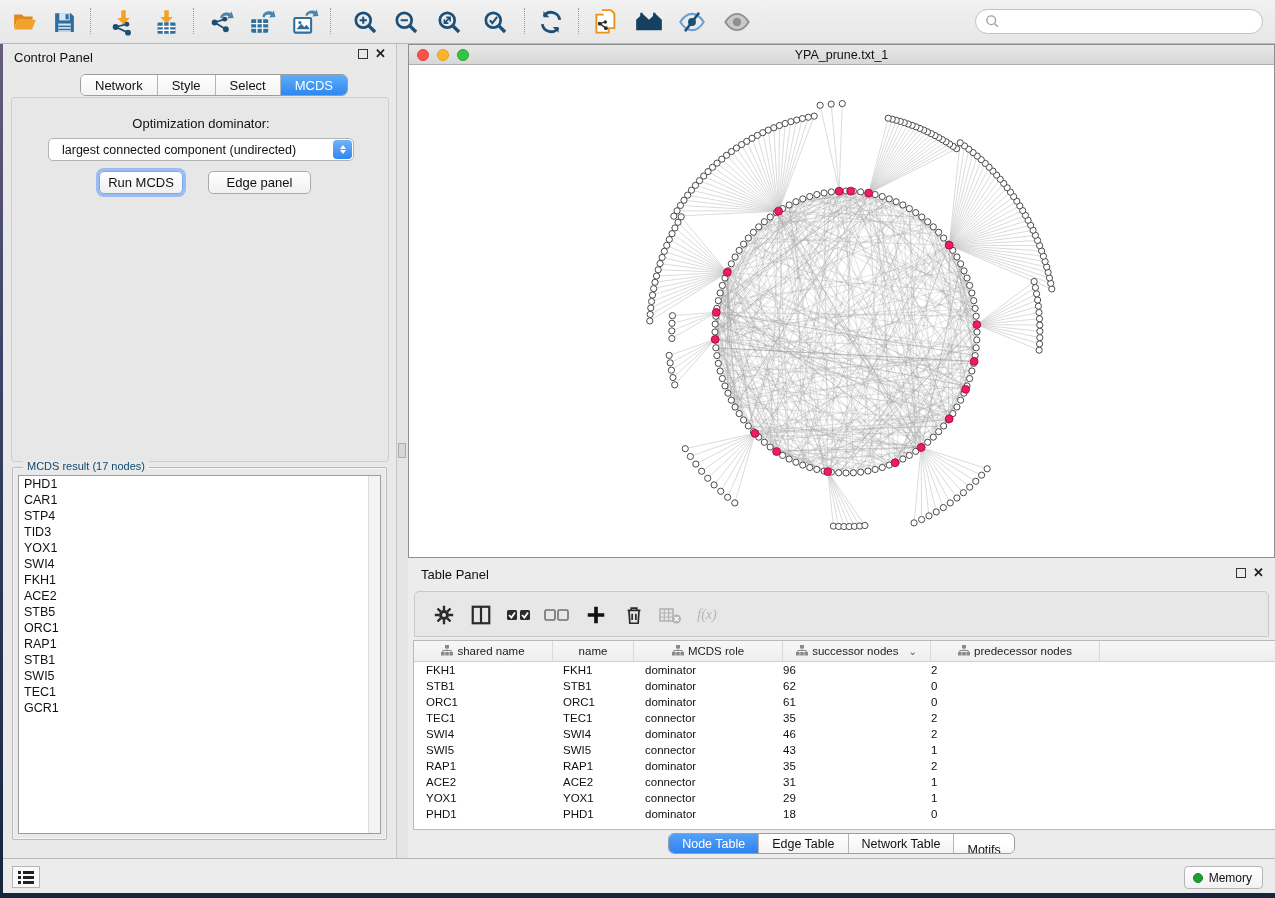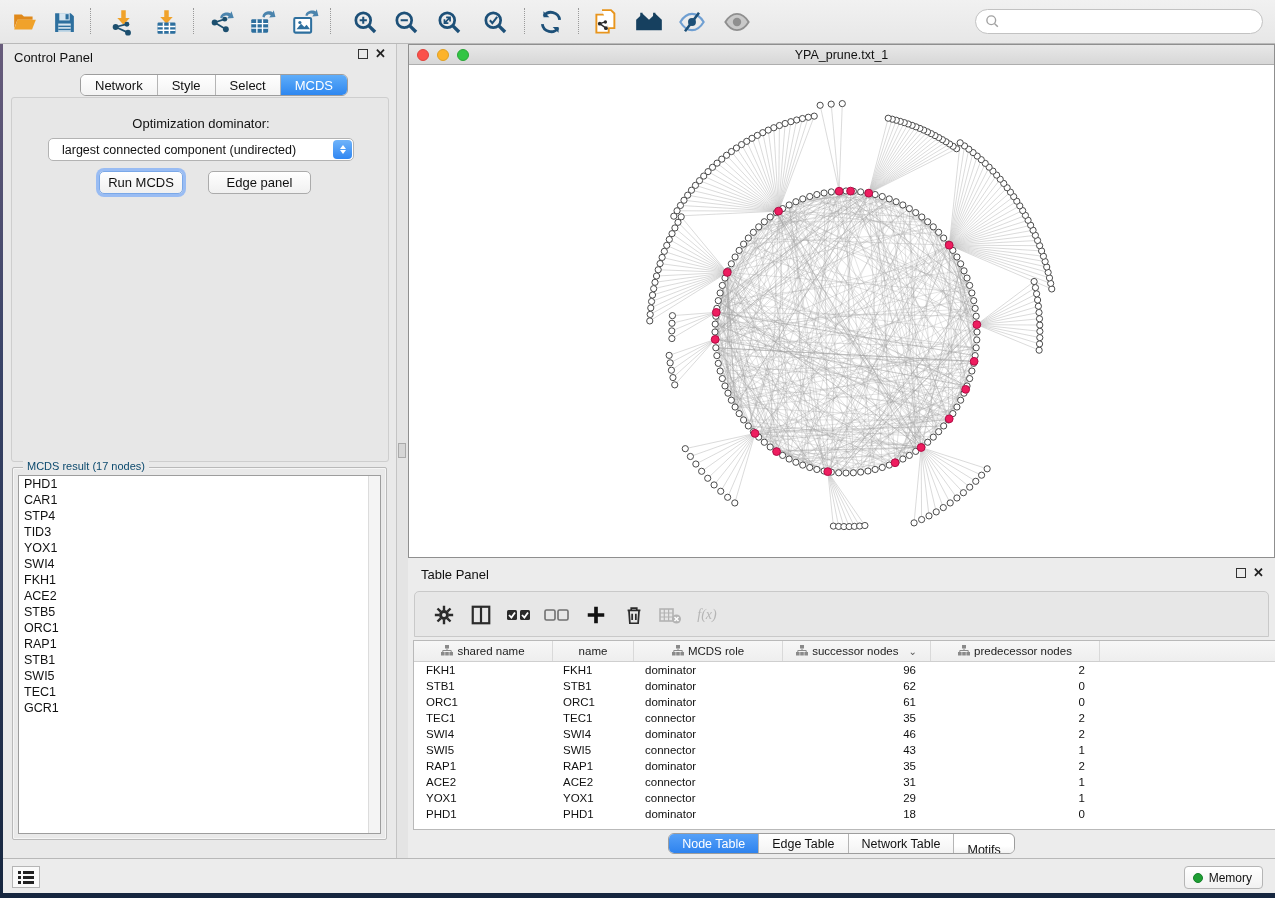--- a/index.html
+++ b/index.html
@@ -59,21 +59,21 @@
   #tp-toolbar { position:absolute; left:6px; top:33px; width:855px; height:46px; background:#e7e7e7; border:1px solid #c9c9c9; border-radius:5px 5px 0 0; }
   .tp-icon { position:absolute; top:9px; width:30px; height:28px; display:flex; align-items:center; justify-content:center; }
   #tbl { position:absolute; left:5px; top:82px; width:950px; height:190px; background:#fff; border:1px solid #b9b9b9; }
   #tbl-header { display:flex; height:21px; background:linear-gradient(#f7f7f7,#eee); border-bottom:1px solid #cfcfcf; }
   .th { display:flex; align-items:center; justify-content:center; gap:4px; font-size:11.5px; color:#222; border-right:1px solid #d9d9d9; position:relative; }
   .th .sort { font-size:10px; color:#555; margin-left:6px; }
   .c0{width:139px}.c1{width:81px}.c2{width:149px}.c3{width:148px}.c4{width:169px}.cf{flex:1;border-right:none}
   .trow { display:flex; height:16px; align-items:center; }
   .td { font-size:11.5px; color:#111; overflow:hidden; white-space:nowrap; }
   .td.c0 { padding-left:12px; } .td.c1 { padding-left:10px; } .td.c2 { padding-left:11px; }
-  .td.c3, .td.c4 { text-align:right; padding-right:15px; }
+  .td.c3, .td.c4 { padding-right:15px; }
   #tbl-scroll { position:absolute; right:4px; top:25px; width:11px; height:160px; background:#f3f3f3; border:1px solid #ddd; border-radius:6px; }
   #tbl-thumb { position:absolute; left:1px; top:1px; width:7px; height:76px; background:#c1c1c1; border-radius:4px; }
   #tp-tabs { position:absolute; left:0; top:275px; width:100%; display:flex; justify-content:center; }
   #tp-tabs-inner { display:flex; height:21px; border:1px solid #9d9d9d; border-radius:6px; overflow:hidden; background:#fff; }
   .tp-tab { padding:0 13px; font-size:12.5px; color:#111; display:flex; align-items:center; background:linear-gradient(#ffffff,#f3f3f3); border-right:1px solid #b5b5b5; }
   .tp-tab:last-child { border-right:none;margin-top:12px; }
   .tp-tab.active { background:linear-gradient(#55a0f8,#2e83ee); color:#fff; }
 
   
   #status-bar { left:3px; top:858px; width:1272px; height:35px; background:#ececec; border-top:1px solid #b8b8b8; }

